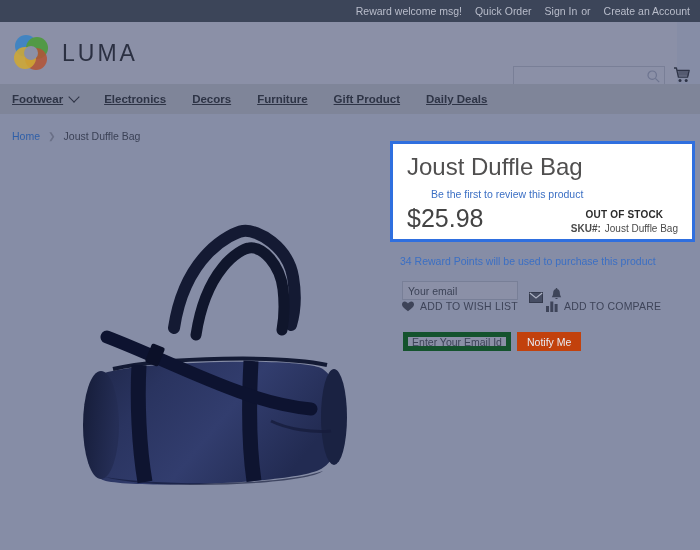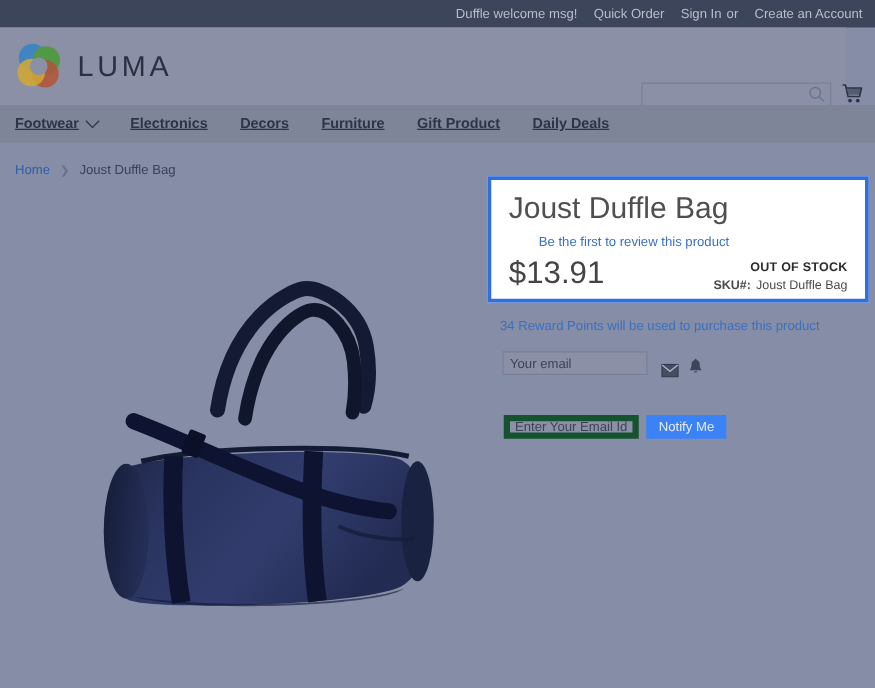--- a/index.html
+++ b/index.html
@@ -147,20 +147,21 @@
   }
   .stock-block {
     position: absolute; right: 0; top: 5px;
     text-align: right;
   }
   .stock-status {
     font-size: 10px;
     font-weight: bold;
     color: #2b2b2b;
     letter-spacing: 0.2px;
+    text-align: center;
   }
   .sku-line {
     font-size: 10px;
     color: #4a4a4a;
     margin-top: 3px;
   }
   .sku-label { font-weight: bold; }
   .sku-value { font-weight: 400; margin-left: 4px; }
 
   
@@ -214,38 +215,38 @@
     color: #3c4357;
     font-size: 10.5px;
     text-align: center;
     font-family: "Liberation Sans", sans-serif;
     outline: none;
     padding: 0;
   }
   .notify-input::placeholder { color: #3c4357; opacity: 1; }
   .notify-btn {
     margin-left: 6px;
-    background: #3b82f6;
+    background: #c2410c;
     color: #e7ecf5;
     border: none;
     height: 19px;
     padding: 0 10px;
     font-size: 10.5px;
     font-family: "Liberation Sans", sans-serif;
     cursor: pointer;
     text-align: center;
   }
 </style>
 </head>
 <body>
 
 <div id="page">
 
   <div class="topbar">
-    <span>Duffle welcome msg!</span>
+    <span>Reward welcome msg!</span>
     <a href="#">Quick Order</a>
     <a href="#">Sign In</a>
     <span class="plainor">or</span>
     <a href="#">Create an Account</a>
   </div>
 
   <div class="header">
     <div class="logo-wrap">
       <div class="logo-mark">
         <svg width="38" height="38" viewBox="0 0 38 38">
@@ -343,21 +344,21 @@
       <path d="M70 292 C130 302 250 300 288 286 C270 300 120 306 70 292 Z" fill="#0f1533" opacity="0.6"></path>
 
       <path d="M236 236 C252 244 278 248 296 246" fill="none" stroke="#161d3c" stroke-width="3" opacity="0.8"></path>
     </svg>
   </div>
 
   <div class="info-box">
     <h1 class="product-title">Joust Duffle Bag</h1>
     <a href="#" class="review-link">Be the first to review this product</a>
     <div class="price-row">
-      <span class="price">$13.91</span>
+      <span class="price">$25.98</span>
       <div class="stock-block">
         <div class="stock-status">OUT OF STOCK</div>
         <div class="sku-line">
           <span class="sku-label">SKU#:</span><span class="sku-value">Joust Duffle Bag</span>
         </div>
       </div>
     </div>
   </div>
 
   <div class="reward">34 Reward Points will be used to purchase this product</div>
@@ -372,19 +373,39 @@
     </span>
     <span class="bell-icon">
       <svg width="11" height="13" viewBox="0 0 11 13">
         <path d="M5.5 1 C7.6 1 8.8 2.5 8.8 4.6 C8.8 7.2 9.8 8.4 10.2 9.2 L0.8 9.2 C1.2 8.4 2.2 7.2 2.2 4.6 C2.2 2.5 3.4 1 5.5 1 Z" fill="#3e4559"></path>
         <rect x="4.8" y="0" width="1.4" height="1.4" fill="#3e4559"></rect>
         <path d="M4.2 10 C4.4 11.4 6.6 11.4 6.8 10 Z" fill="#3e4559"></path>
       </svg>
     </span>
   </div>
 
+  <div class="actions-row">
+    <a href="#" class="action">
+      <span class="glyph">
+        <svg width="12" height="11" viewBox="0 0 12 11">
+          <path d="M6 10.2 C1.4 7 0 5.2 0 3.3 C0 1.6 1.2 0.5 2.7 0.5 C4 0.5 5.4 1.5 6 2.6 C6.6 1.5 8 0.5 9.3 0.5 C10.8 0.5 12 1.6 12 3.3 C12 5.2 10.6 7 6 10.2 Z" fill="#3e4459"></path>
+        </svg>
+      </span>
+      <span>ADD TO WISH LIST</span>
+    </a>
+    <a href="#" class="action">
+      <span class="glyph">
+        <svg width="12" height="11" viewBox="0 0 12 11">
+          <rect x="0" y="5" width="3" height="6" fill="#3e4459"></rect>
+          <rect x="4.3" y="0.5" width="3" height="10.5" fill="#3e4459"></rect>
+          <rect x="8.6" y="3" width="3" height="8" fill="#3e4459"></rect>
+        </svg>
+      </span>
+      <span>ADD TO COMPARE</span>
+    </a>
+  </div>
 
   <div class="notify-row">
     <input class="notify-input" type="text" placeholder="Enter Your Email Id" style="">
     <button class="notify-btn">Notify Me</button>
   </div>
 
 </div>
 
 </body></html>

